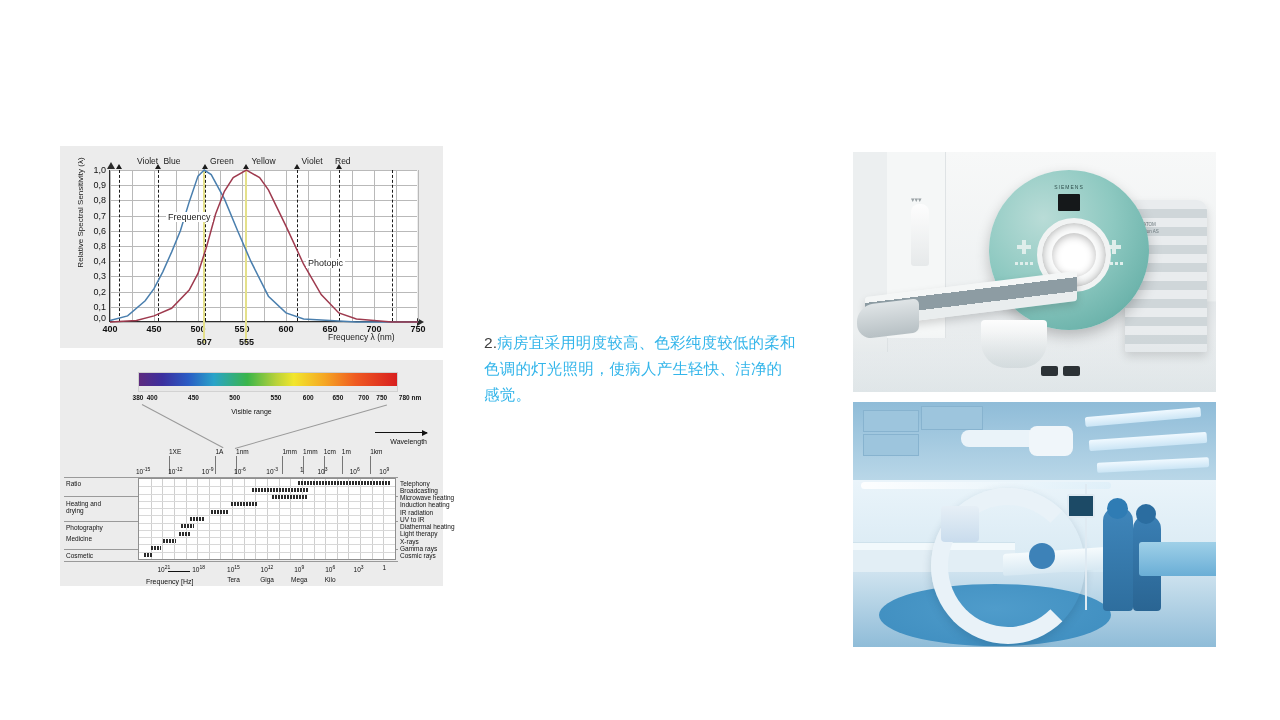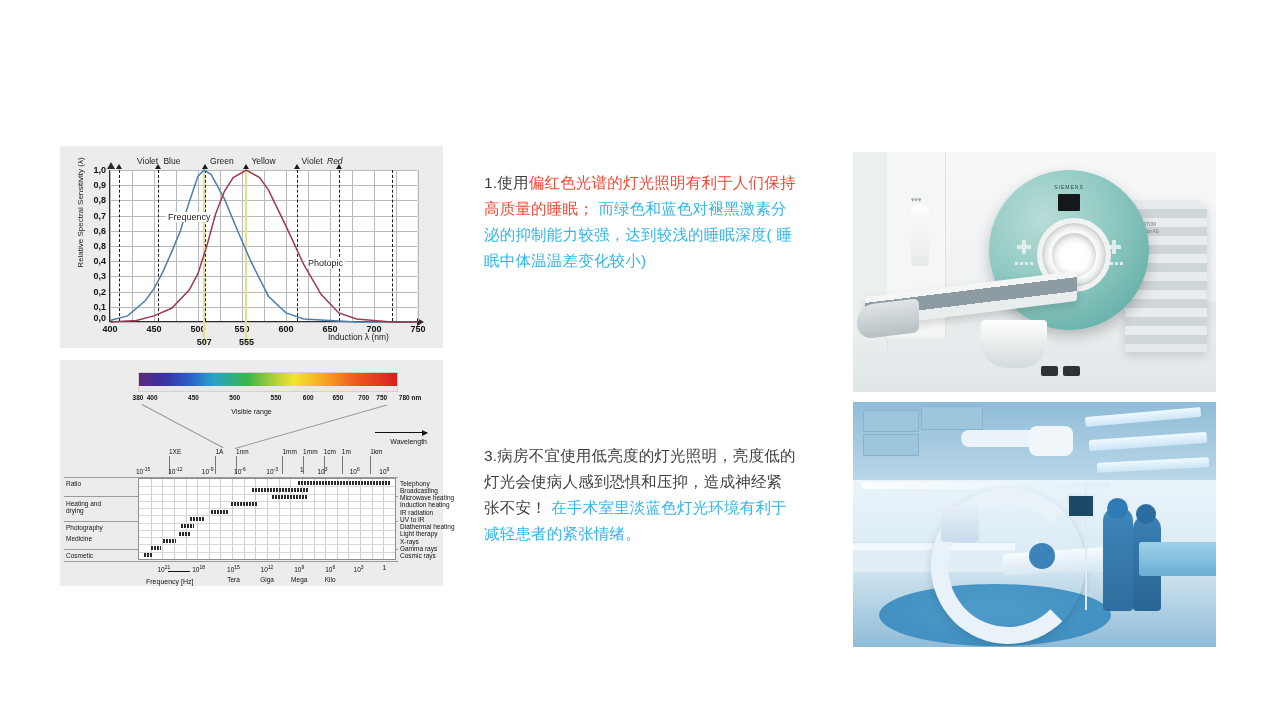--- a/index.html
+++ b/index.html
@@ -31,21 +31,21 @@
   }
   .sp-plot{
     position:absolute;left:49px;top:24px;width:308px;height:152px;
     background:#ffffff;border-left:1.3px solid #2b2b2b;border-bottom:1.3px solid #2b2b2b;
     box-sizing:border-box;
   }
   .sp-grid-v,.sp-grid-h{position:absolute;background:#b9b9b9;}
   .sp-grid-v{width:1px;top:0;bottom:0;}
   .sp-grid-h{height:1px;left:0;right:0;}
   .sp-ytick{
-    position:absolute;right:calc(100% + 4px);font-size:9px;font-weight:bold;
+    position:absolute;right:calc(100% + 4px);font-size:9px;font-weight:normal;
     color:#111;transform:translateY(-50%);white-space:nowrap;
   }
   .sp-xtick{
     position:absolute;top:calc(100% + 3px);font-size:9px;font-weight:bold;color:#111;
     transform:translateX(-50%);white-space:nowrap;
   }
   .sp-band{position:absolute;top:-14px;font-size:8.5px;color:#1b1b1b;white-space:nowrap;}
   .sp-bandmark{position:absolute;top:-6px;width:0;height:0;
     border-left:3.5px solid transparent;border-right:3.5px solid transparent;
     border-bottom:5px solid #1b1b1b;transform:translateX(-50%);}
@@ -257,35 +257,35 @@
           <div class="sp-bandmark" style="left: 95.04px;"></div>
           <div class="sp-band" style="left: 100.04px;">Green</div>
           <div class="sp-dash" style="left: 95.04px;"></div>
           <div class="sp-bandmark" style="left: 136.4px;"></div>
           <div class="sp-band" style="left: 141.4px;">Yellow</div>
           <div class="sp-dash" style="left: 136.4px;"></div>
           <div class="sp-bandmark" style="left: 186.56px;"></div>
           <div class="sp-band" style="left: 191.56px;">Violet</div>
           <div class="sp-dash" style="left: 186.56px;"></div>
           <div class="sp-bandmark" style="left: 228.8px;"></div>
-          <div class="sp-band" style="left: 217px; font-style: italic;">Red</div>
+          <div class="sp-band" style="left: 225px;">Red</div>
           <div class="sp-dash" style="left: 228.8px;"></div>
           <div class="sp-dash" style="left: 281.6px;"></div>
           <div class="sp-vline" style="left: 93.16px;"></div>
           <div class="sp-peaklabel" style="left: 94.16px;">507</div>
           <div class="sp-vline" style="left: 135.4px;"></div>
           <div class="sp-peaklabel" style="left: 136.4px;">555</div>
           <svg width="308" height="152" style="position: absolute; left: 0px; top: 0px; overflow: visible;">
             <path d="M0.0,150.5 L17.6,145.9 L35.2,130.7 L44.0,118.6 L52.8,101.8 L61.6,82.1 L70.4,60.8 L79.2,31.9 L88.0,6.1 L94.2,0.0 L101.2,4.6 L114.4,28.9 L127.6,60.8 L140.8,91.2 L158.4,126.2 L176.0,142.9 L193.6,149.0 L220.0,150.5 L246.4,152.0 L264.0,152.0 L281.6,152.0 L308.0,152.0" fill="none" stroke="#4a7fae" stroke-width="1.5"></path>
             <path d="M0.0,152.0 L26.4,150.5 L44.0,145.9 L61.6,138.3 L79.2,120.1 L88.0,103.4 L96.8,76.0 L105.6,44.1 L114.4,21.3 L123.2,7.6 L136.4,0.0 L149.6,7.6 L158.4,19.8 L176.0,56.2 L193.6,94.2 L211.2,124.6 L228.8,142.9 L246.4,149.0 L264.0,150.5 L281.6,152.0 L308.0,152.0" fill="none" stroke="#9e3a4e" stroke-width="1.5"></path>
           </svg>
           <div class="sp-curvelabel" style="left: 56px; top: 42px;">Frequency</div>
           <div class="sp-curvelabel" style="left: 196px; top: 88px;">Photopic</div>
         </div>
-      <div class="sp-axisname" style="left:268px;top:186px;">Induction  λ (nm)</div>
+      <div class="sp-axisname" style="left:268px;top:186px;">Frequency  λ (nm)</div>
     </div>
   </div>
 
   <div class="fig-panel" id="fig-em">
     <div class="em-rainbow"></div>
     <div class="em-rainbow-base"></div>
     <div class="em-visible">Visible range</div>
     <div class="em-wl-arrow"></div>
     <div class="em-wl">Wavelength</div>
     <div id="em-dyn">
@@ -402,22 +402,21 @@
         <div class="em-bar" style="left: 42.24px; width: 12.8px; top: 45.2727px;"></div>
         <div class="em-bar" style="left: 39.68px; width: 11.52px; top: 52.5455px;"></div>
         <div class="em-bar" style="left: 24.32px; width: 12.8px; top: 59.8182px;"></div>
         <div class="em-bar" style="left: 11.52px; width: 10.24px; top: 67.0909px;"></div>
         <div class="em-bar" style="left: 5.12px; width: 8.96px; top: 74.3636px;"></div>
       </div>
     <div class="em-freqaxis">Frequency [Hz]</div>
     <div class="em-freqaxis-arrow"></div>
   </div>
 
-  <div class="para" id="para-1"><span class="t-dark">1.</span><span class="t-dark">使用</span><span class="t-red">偏红色光谱的灯光照明有利于人们保持高质量的睡眠；</span><span class="t-blue"> 而绿色和蓝色对褪黑激素分泌的抑制能力较强，达到较浅的睡眠深度( 睡眠中体温温差变化较小)</span></div>
-  <div class="para" id="para-3"><span class="t-dark">3.</span><span class="t-dark">病房不宜使用低亮度的灯光照明，亮度低的灯光会使病人感到恐惧和压抑，造成神经紧张不安！</span><span class="t-blue"> 在手术室里淡蓝色灯光环境有利于减轻患者的紧张情绪。</span></div>
+  <div class="para" id="para-2"><span class="t-dark">2.</span><span class="t-blue">病房宜采用明度较高、色彩纯度较低的柔和色调的灯光照明，使病人产生轻快、洁净的感觉。</span></div>
 
   <div class="photo" id="photo-ct">
     <div class="ct-wall"></div>
     <div class="ct-panel" style="left:0;top:0;width:34px;height:200px;"></div>
     <div class="ct-panel" style="left:34px;top:0;width:58px;height:186px;background:#f5f7f7;"></div>
     <div class="ct-hook">▾▾▾</div>
     <div class="ct-gown"></div>
     <div class="ct-cabinet">
       <div class="ct-cabtext">SOMATOM<br>Definition AS</div>
     </div>

